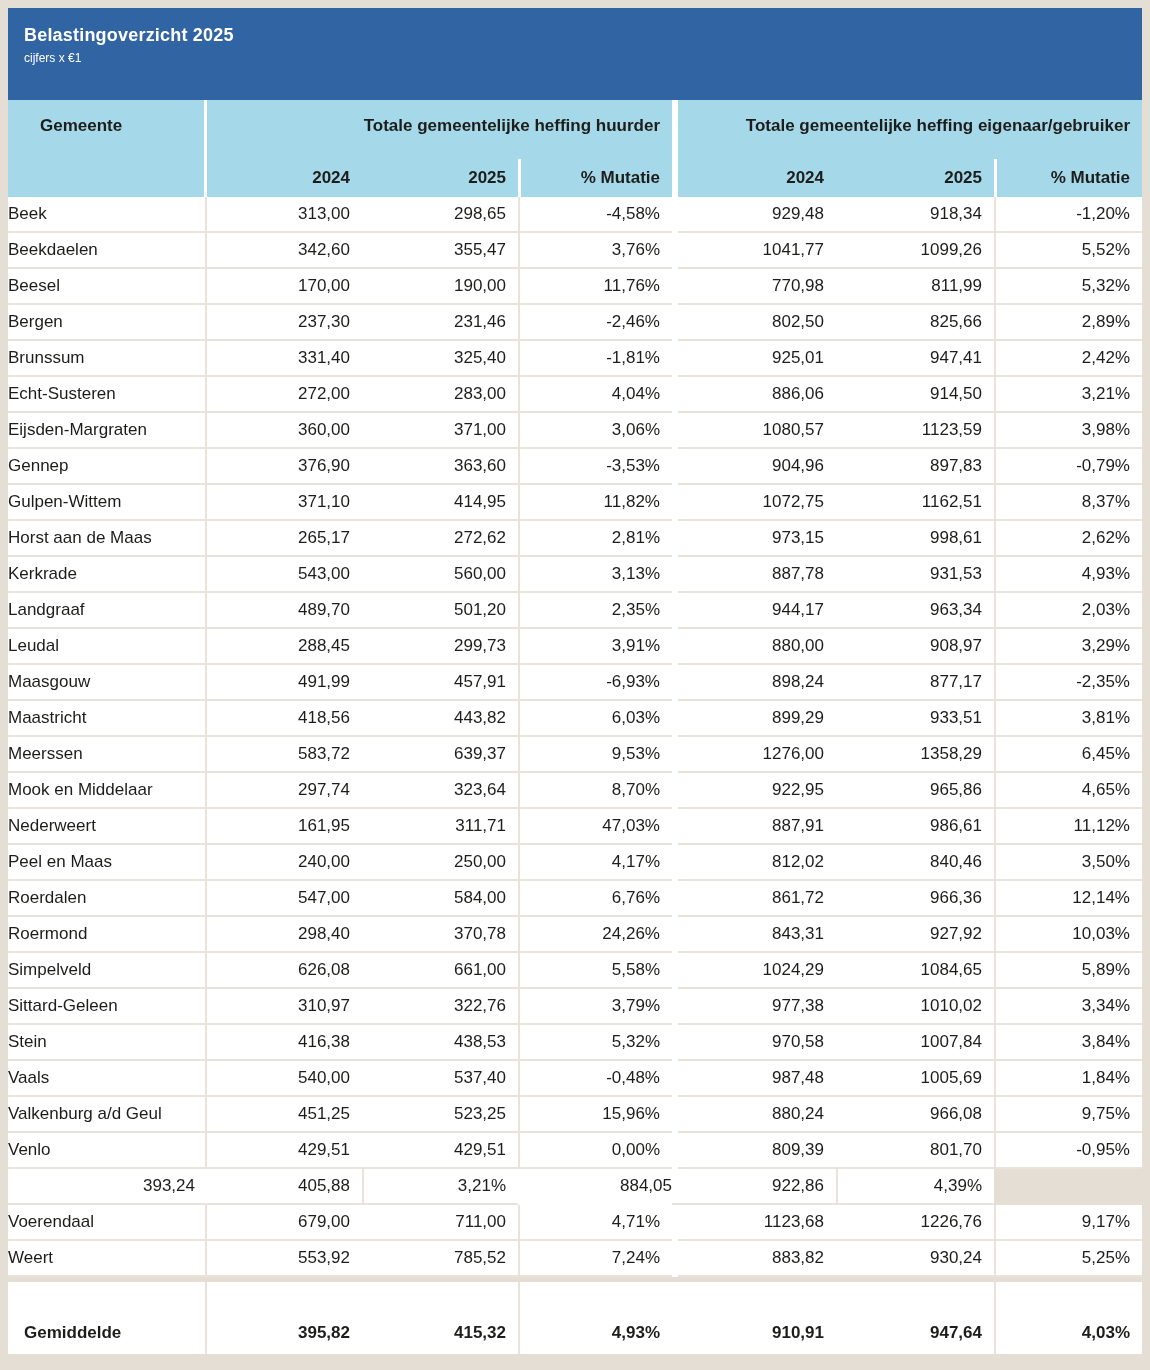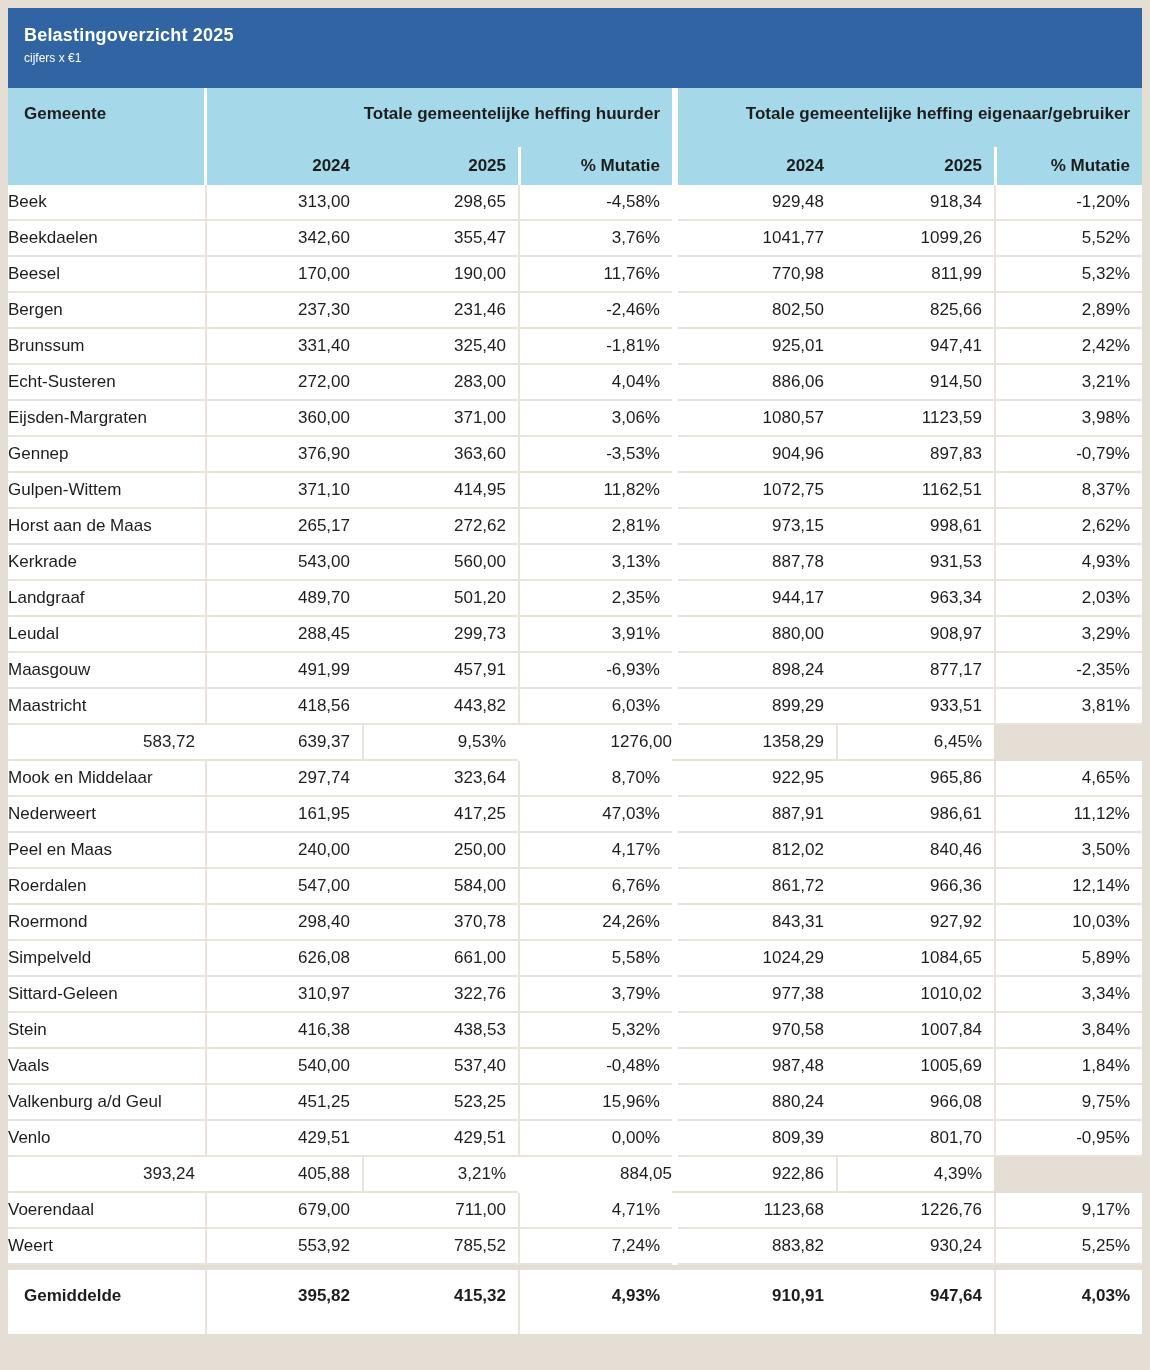--- a/index.html
+++ b/index.html
@@ -11,21 +11,21 @@
     background: var(--page_bg, #E4DED4);
     font-family: "Liberation Sans", "DejaVu Sans", sans-serif;
     color: var(--text, #1D1D1B);
   }
   .page {
     width: 1134px;
     margin: 8px;
   }
   
   .title-bar {
-    height: 80px;
+    height: 92px;
     background: var(--title_bar_bg, #3164A2);
     color: var(--title_text, #FFFFFF);
     padding: 15px 0 0 16px;
     box-sizing: border-box;
   }
   .title-bar .title {
     font-size: 18px;
     font-weight: bold;
     line-height: 24px;
     letter-spacing: 0.2px;
@@ -49,20 +49,21 @@
   .th {
     display: flex;
     box-sizing: border-box;
   }
   .th-gemeente {
     grid-row: 1 / 3;
     grid-column: 1;
     align-items: flex-start;
     padding: 16px 0 0 16px;
     border-right: 3px solid #FFFFFF;
+    margin-left: 16px;
   }
   .th-group {
     grid-row: 1;
     align-items: flex-start;
     justify-content: flex-end;
     padding: 16px 12px 0 0;
   }
   .th-group.g1 { grid-column: 2 / 5; }
   .th-group.g2 { grid-column: 6 / 9; }
   .hgap {
@@ -102,26 +103,26 @@
     padding-right: 12px;
   }
   .td.pct { border-left: 2px solid var(--divider, #E9E3DA); }
   .td.gap {
     background: #FFFFFF;
     border: none;
   }
   
   .tfoot { margin-top: 5px; }
   .tf {
-    height: 64px;
+    height: 72px;
     background: var(--row_bg, #FFFFFF);
     box-sizing: border-box;
     display: flex;
     align-items: flex-end;
-    padding-bottom: 28px;
+    padding-bottom: 11px;
     font-size: 17px;
     font-weight: bold;
   }
   .tf.name {
     padding-left: 16px;
     border-right: 2px solid var(--divider, #E9E3DA);
   }
   .tf.num {
     justify-content: flex-end;
     padding-right: 12px;
@@ -313,20 +314,21 @@
     <div class="td num">418,56</div>
     <div class="td num">443,82</div>
     <div class="td num pct">6,03%</div>
     <div class="td gap"></div>
     <div class="td num">899,29</div>
     <div class="td num">933,51</div>
     <div class="td num pct">3,81%</div>
   </div>
 
   <div class="trow">
+    <div class="td name">Meerssen</div>
     <div class="td num">583,72</div>
     <div class="td num">639,37</div>
     <div class="td num pct">9,53%</div>
     <div class="td gap"></div>
     <div class="td num">1276,00</div>
     <div class="td num">1358,29</div>
     <div class="td num pct">6,45%</div>
   </div>
 
   <div class="trow">
@@ -336,21 +338,21 @@
     <div class="td num pct">8,70%</div>
     <div class="td gap"></div>
     <div class="td num">922,95</div>
     <div class="td num">965,86</div>
     <div class="td num pct">4,65%</div>
   </div>
 
   <div class="trow">
     <div class="td name">Nederweert</div>
     <div class="td num">161,95</div>
-    <div class="td num">417,25</div>
+    <div class="td num">311,71</div>
     <div class="td num pct">47,03%</div>
     <div class="td gap"></div>
     <div class="td num">887,91</div>
     <div class="td num">986,61</div>
     <div class="td num pct">11,12%</div>
   </div>
 
   <div class="trow">
     <div class="td name">Peel en Maas</div>
     <div class="td num">240,00</div>

